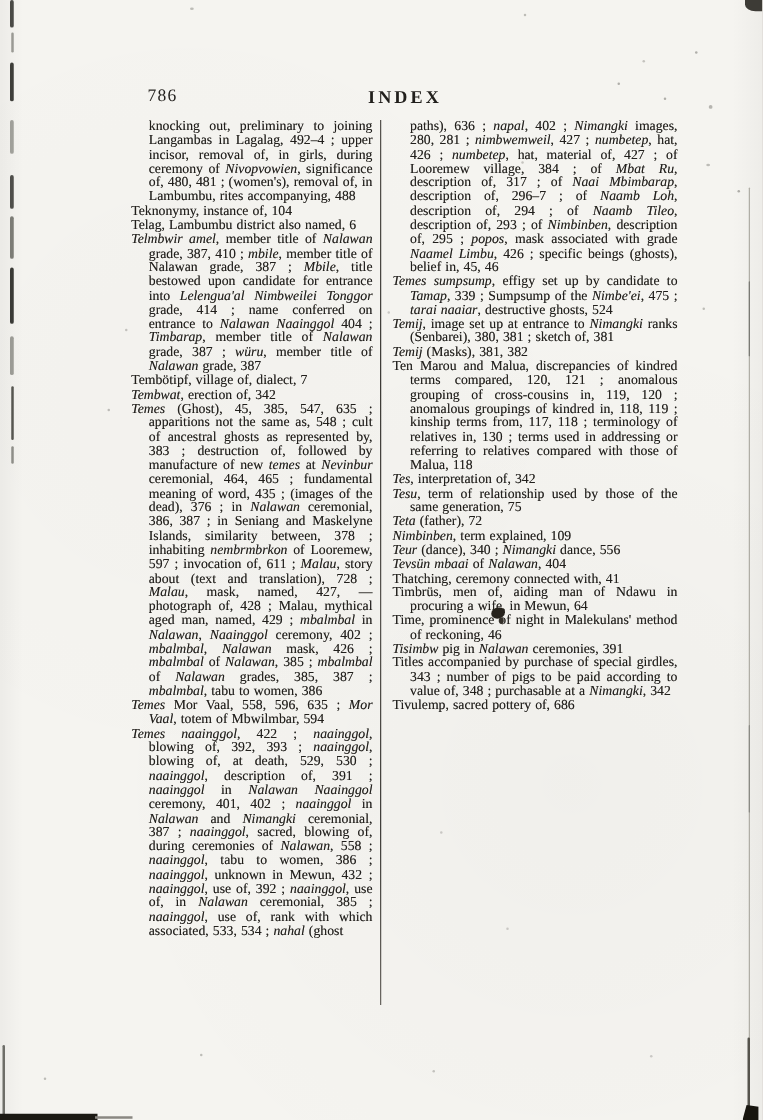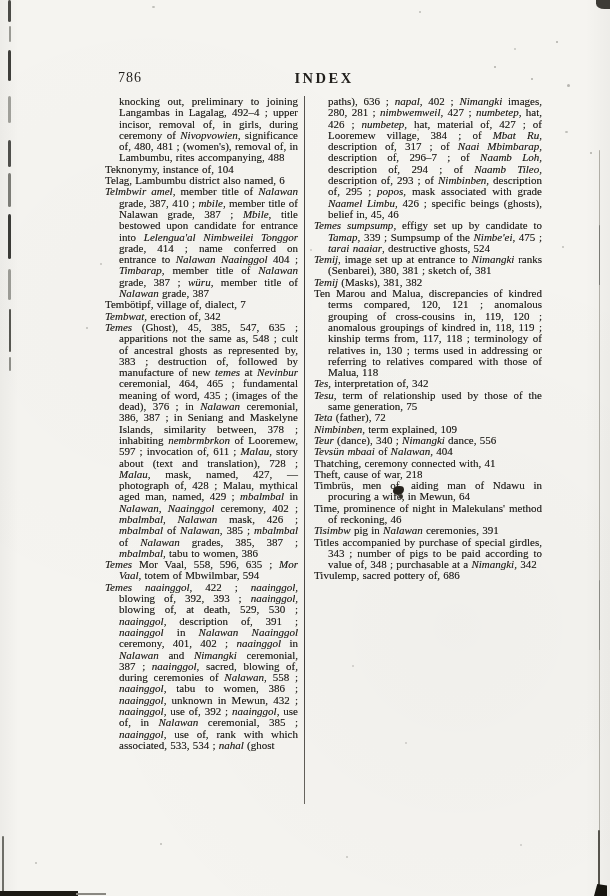--- a/index.html
+++ b/index.html
@@ -79,21 +79,20 @@
         <p class="entry"><i>Temij</i>, image set up at entrance to <i>Nimangki</i> ranks (Senbarei), 380, 381 ; sketch of, 381</p>
         <p class="entry"><i>Temij</i> (Masks), 381, 382</p>
         <p class="entry">Ten Marou and Malua, discrepancies of kindred terms compared, 120, 121 ; anomalous grouping of cross-cousins in, 119, 120 ; anomalous groupings of kindred in, 118, 119 ; kinship terms from, 117, 118 ; terminology of relatives in, 130 ; terms used in addressing or referring to relatives compared with those of Malua, 118</p>
         <p class="entry"><i>Tes</i>, interpretation of, 342</p>
         <p class="entry"><i>Tesu</i>, term of relationship used by those of the same generation, 75</p>
         <p class="entry"><i>Teta</i> (father), 72</p>
         <p class="entry"><i>Nimbinben</i>, term explained, 109</p>
         <p class="entry"><i>Teur</i> (dance), 340 ; <i>Nimangki</i> dance, 556</p>
         <p class="entry"><i>Tevsün mbaai</i> of <i>Nalawan</i>, 404</p>
         <p class="entry">Thatching, ceremony connected with, 41</p>
-        <p class="entry">Theft, cause of war, 218</p>
         <p class="entry">Timbrüs, men of, aiding man of Ndawu in procuring a wife, in Mewun, 64</p>
         <p class="entry">Time, prominence of night in Malekulans' method of reckoning, 46</p>
         <p class="entry"><i>Tisimbw</i> pig in <i>Nalawan</i> ceremonies, 391</p>
         <p class="entry">Titles accompanied by purchase of special girdles, 343 ; number of pigs to be paid according to value of, 348 ; purchasable at a <i>Nimangki</i>, 342</p>
         <p class="entry">Tivulemp, sacred pottery of, 686</p>
       </div>
   </div>
 
   <div>
     <span class="vseg" style="left:8px;top:0;height:22px;background:#4a4a46;"></span>

